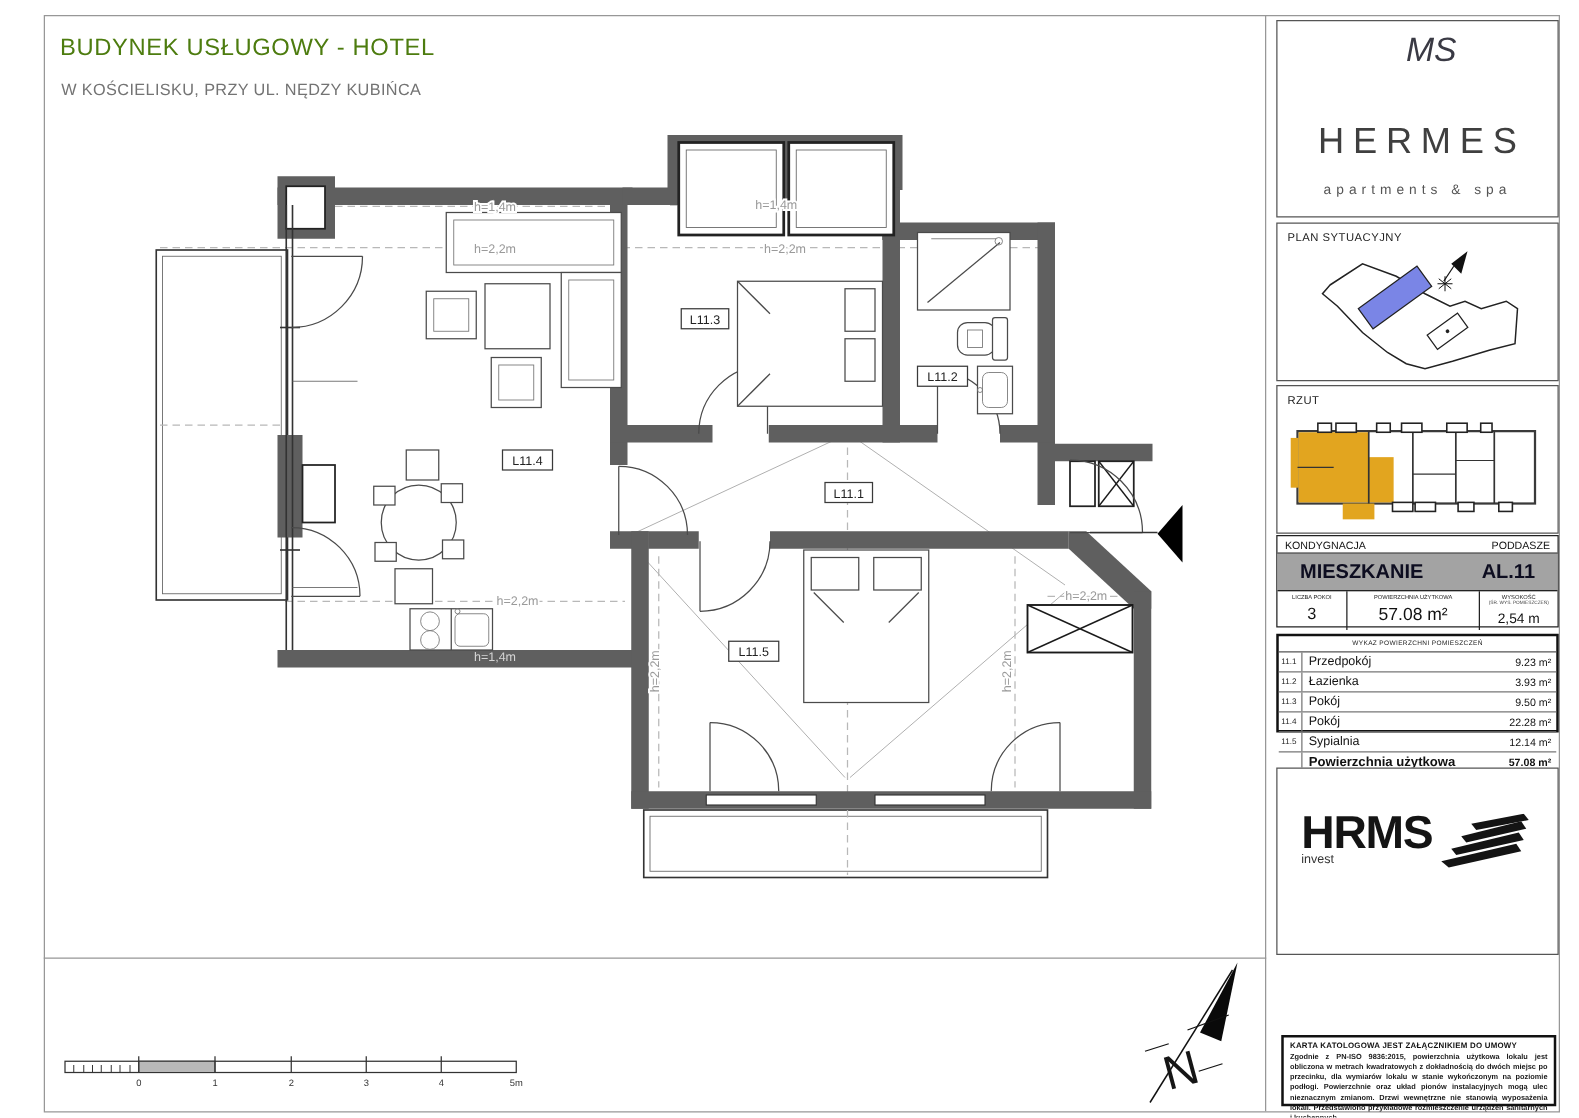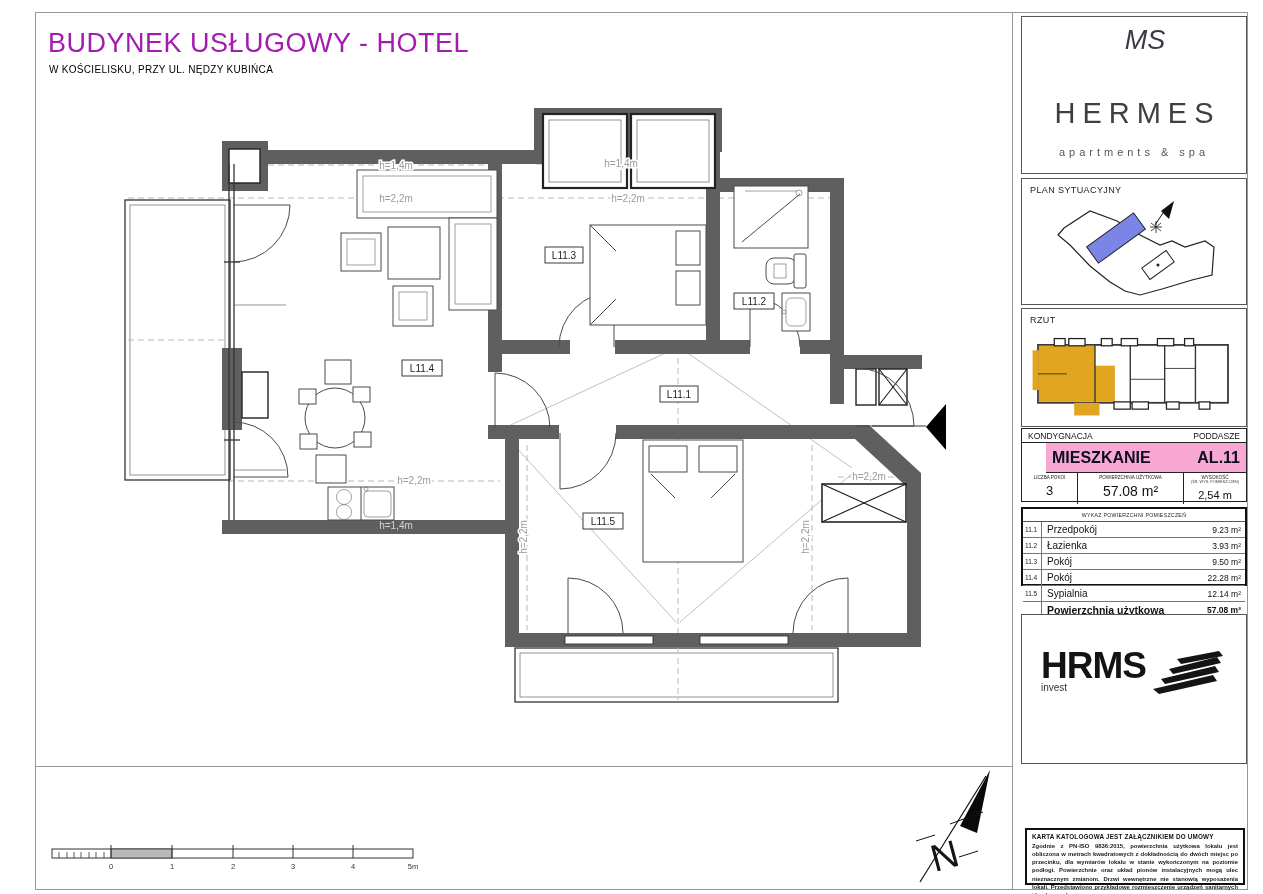--- a/index.html
+++ b/index.html
@@ -4,38 +4,38 @@
 <style>
   html,body{margin:0;padding:0;background:#fff;}
   body{width:1263px;height:894px;position:relative;overflow:hidden;
        font-family:"Liberation Sans",sans-serif;color:#111;}
   .abs{position:absolute;}
   
   .sheet-frame{position:absolute;left:35px;top:12px;width:1211px;height:876px;border:1px solid #979797;}
   .vline{position:absolute;left:1012px;top:12px;width:1px;height:877px;background:#979797;}
   .hline{position:absolute;left:35px;top:766px;width:978px;height:1px;background:#979797;}
   
-  .doc-title{position:absolute;left:48px;top:28px;font-size:27px;letter-spacing:.5px;color:#a21caf;}
-  .doc-sub{position:absolute;left:49px;top:64px;font-size:10px;letter-spacing:.3px;color:#000000;}
+  .doc-title{position:absolute;left:48px;top:28px;font-size:19px;letter-spacing:.5px;color:#4d7c0f;}
+  .doc-sub{position:absolute;left:49px;top:64px;font-size:13px;letter-spacing:.3px;color:#737373;}
   
   .box{position:absolute;left:1021px;width:226px;background:#fff;border:1.5px solid #555;box-sizing:border-box;}
   .panel-label{position:absolute;left:8px;top:6px;font-size:9px;letter-spacing:.4px;color:#222;}
   
   .logo-box{top:16px;height:158px;}
   .mono{position:absolute;top:12px;left:0;right:0;text-align:center;font-size:27px;line-height:23px;color:#3a3a44;}
   .mono .m1{transform:translateX(-9px);}
   .mono .m2{transform:translateX(11px);font-style:italic;}
   .hermes{position:absolute;top:80px;left:0;right:0;text-align:center;font-size:29px;letter-spacing:7px;padding-left:7px;color:#3f3f3f;}
   .tagline{position:absolute;top:129px;left:0;right:0;text-align:center;font-size:11px;letter-spacing:4px;color:#555;}
   .site-box{top:178px;height:127px;}
   .rzut-box{top:308px;height:119px;}
   
   .summary{top:428px;height:74px;border:1.5px solid #222;}
   .srow1{display:flex;justify-content:space-between;align-items:center;height:13px;padding:0 6px;font-size:8.5px;border-bottom:1.5px solid #222;color:#111;}
-  .srow2{display:flex;justify-content:space-between;align-items:center;height:29px;padding:0 6px;background:#f9a8d4;border-bottom:1.5px solid #222;font-size:16px;font-weight:bold;color:#0d0d20;margin-left:24px;}
+  .srow2{display:flex;justify-content:space-between;align-items:center;height:29px;padding:0 18px;background:#a3a3a3;border-bottom:1.5px solid #222;font-size:16px;font-weight:bold;color:#0d0d20;}
   .srow3{display:flex;height:31px;}
   .scol{border-right:1px solid #222;display:flex;flex-direction:column;align-items:center;box-sizing:border-box;}
   .scol:last-child{border-right:none;}
   .grow{flex:1;}
   .shead{font-size:4.6px;margin-top:2px;color:#222;}
   .shead2{font-size:3.8px;color:#444;}
   .sval{font-size:13px;margin-top:3px;color:#111;}
   .sval.big{font-size:14px;}
   .sval.small{font-size:11px;margin-top:5px;}
   

